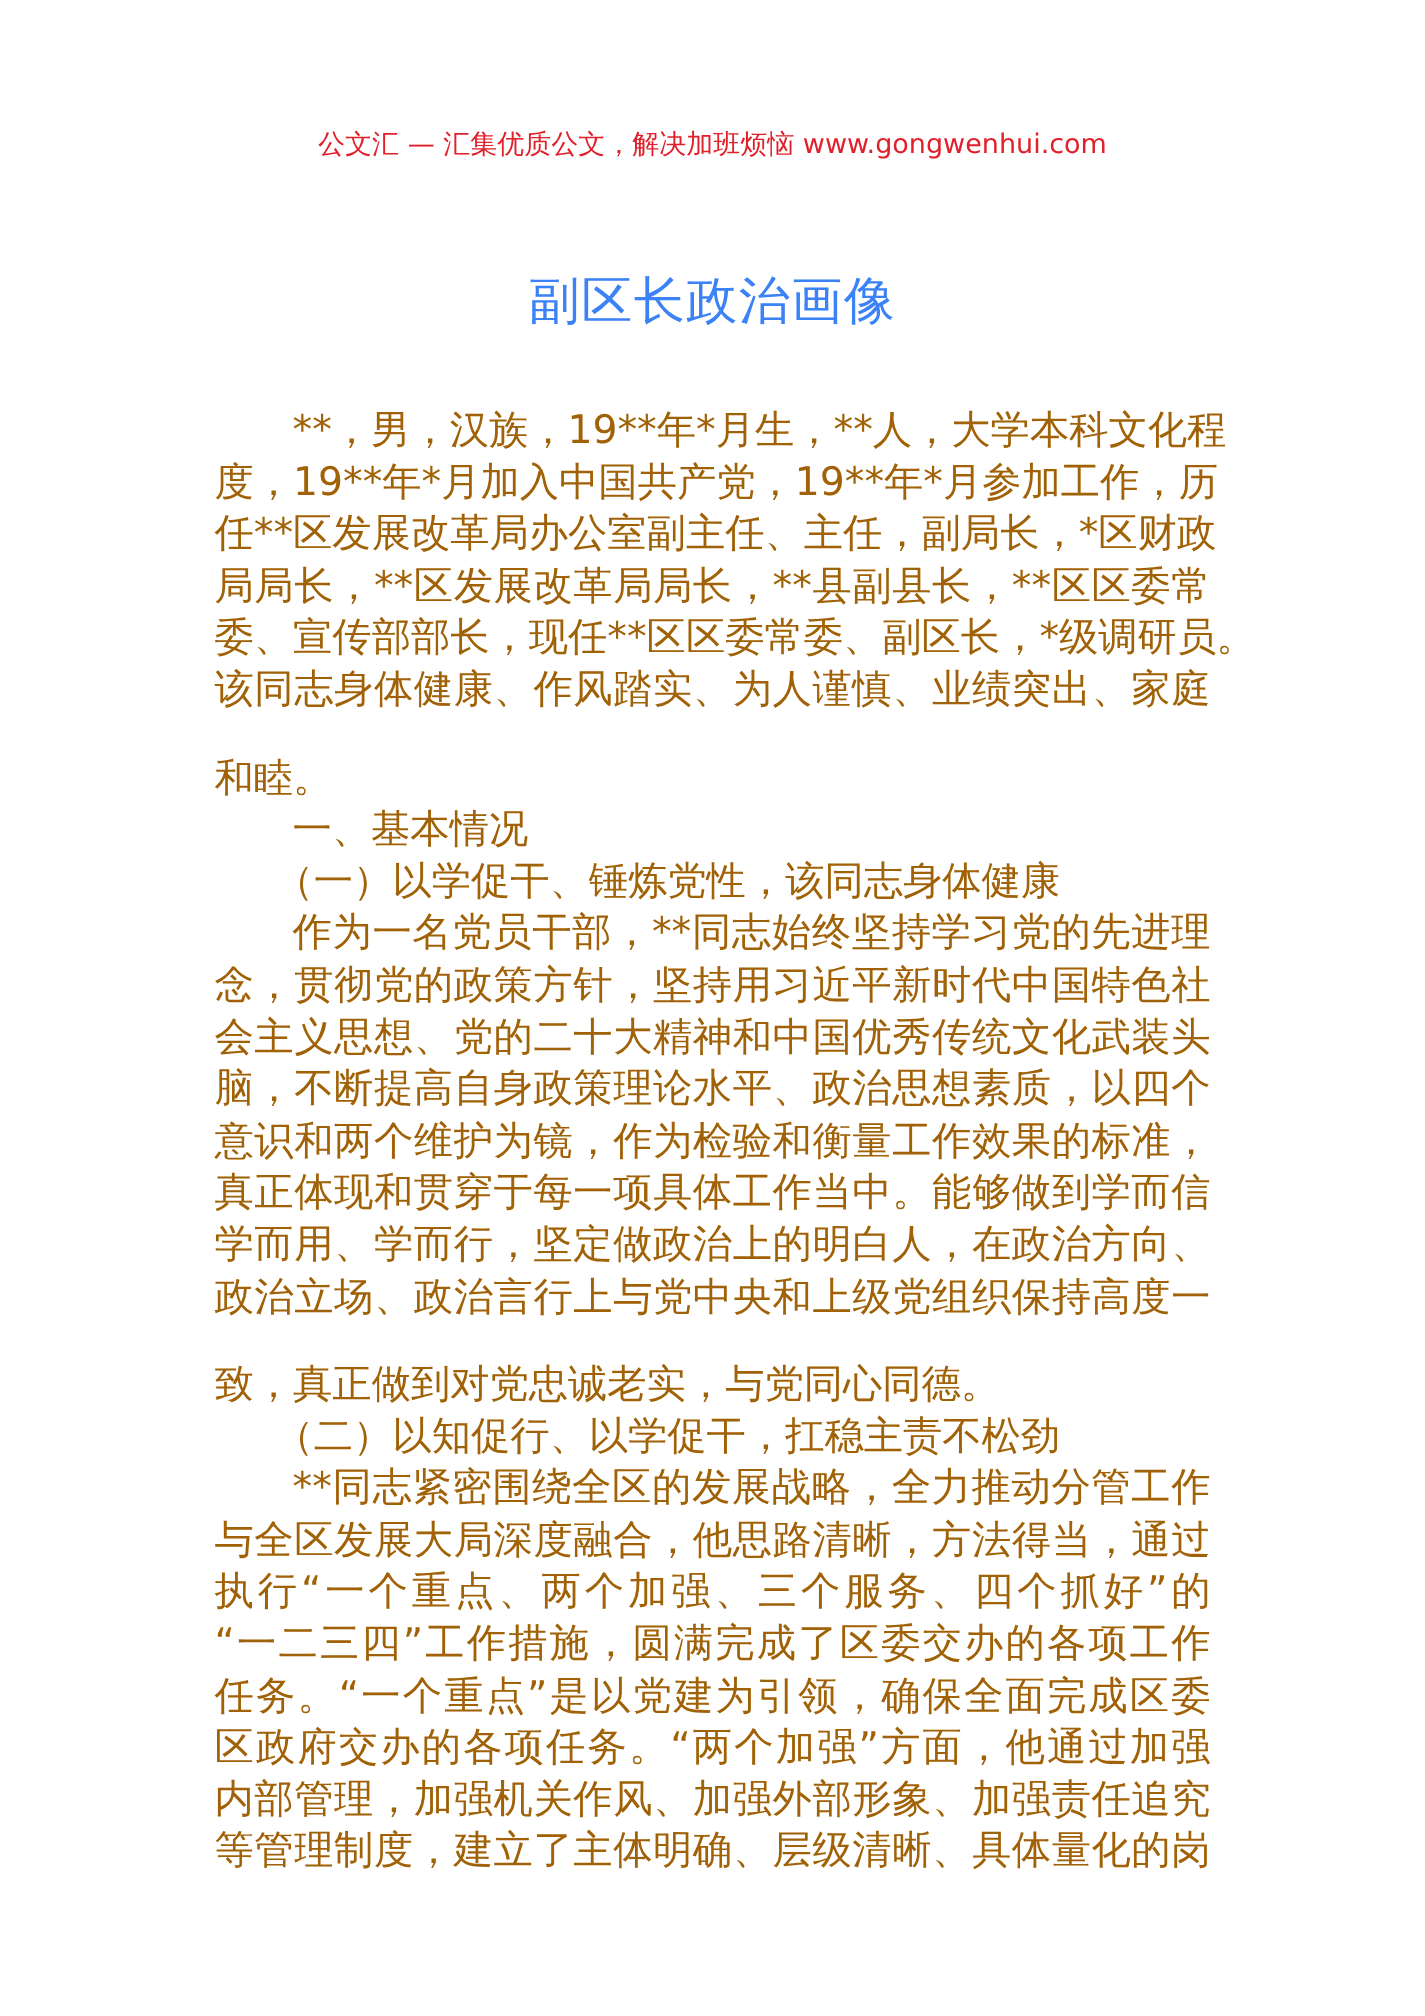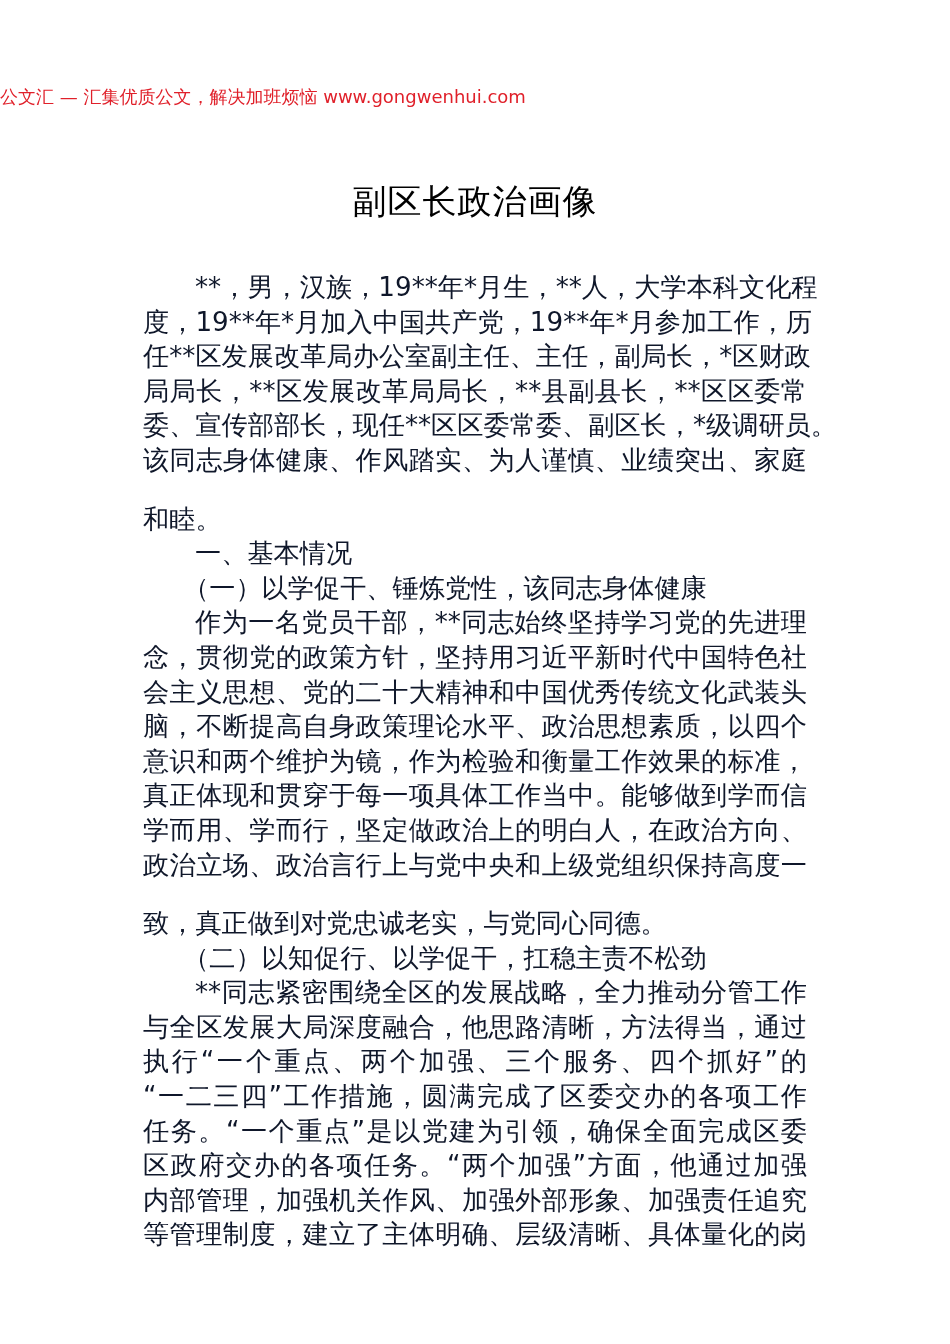--- a/index.html
+++ b/index.html
@@ -21,45 +21,45 @@
       top: 0;
       width: 950px;
       height: 1344px;
       background: #ffffff;
     }
     .banner {
       position: absolute;
       top: 84px;
       left: 0;
       width: 950px;
-      text-align: left;
+      text-align: center;
       font-size: 18px;
       line-height: 26px;
       color: #e0202a;
       letter-spacing: 0px;
     }
     .doc-title {
       position: absolute;
       top: 178px;
       left: 0;
       width: 950px;
       text-align: center;
       font-size: 34px;
       line-height: 46px;
-      color: #000000;
+      color: #3b82f6;
       letter-spacing: 1px;
     }
     .body-text {
       position: absolute;
       top: 270px;
       left: 143px;
       width: 664px;
       font-size: 26.2px;
       line-height: 34.6px;
-      color: #0f172a;
+      color: #a16207;
     }
     .line {
       display: block;
       white-space: nowrap;
       height: 34.6px;
       text-align: justify;
       text-align-last: justify;
     }
     .line.last {
       text-align-last: left;

